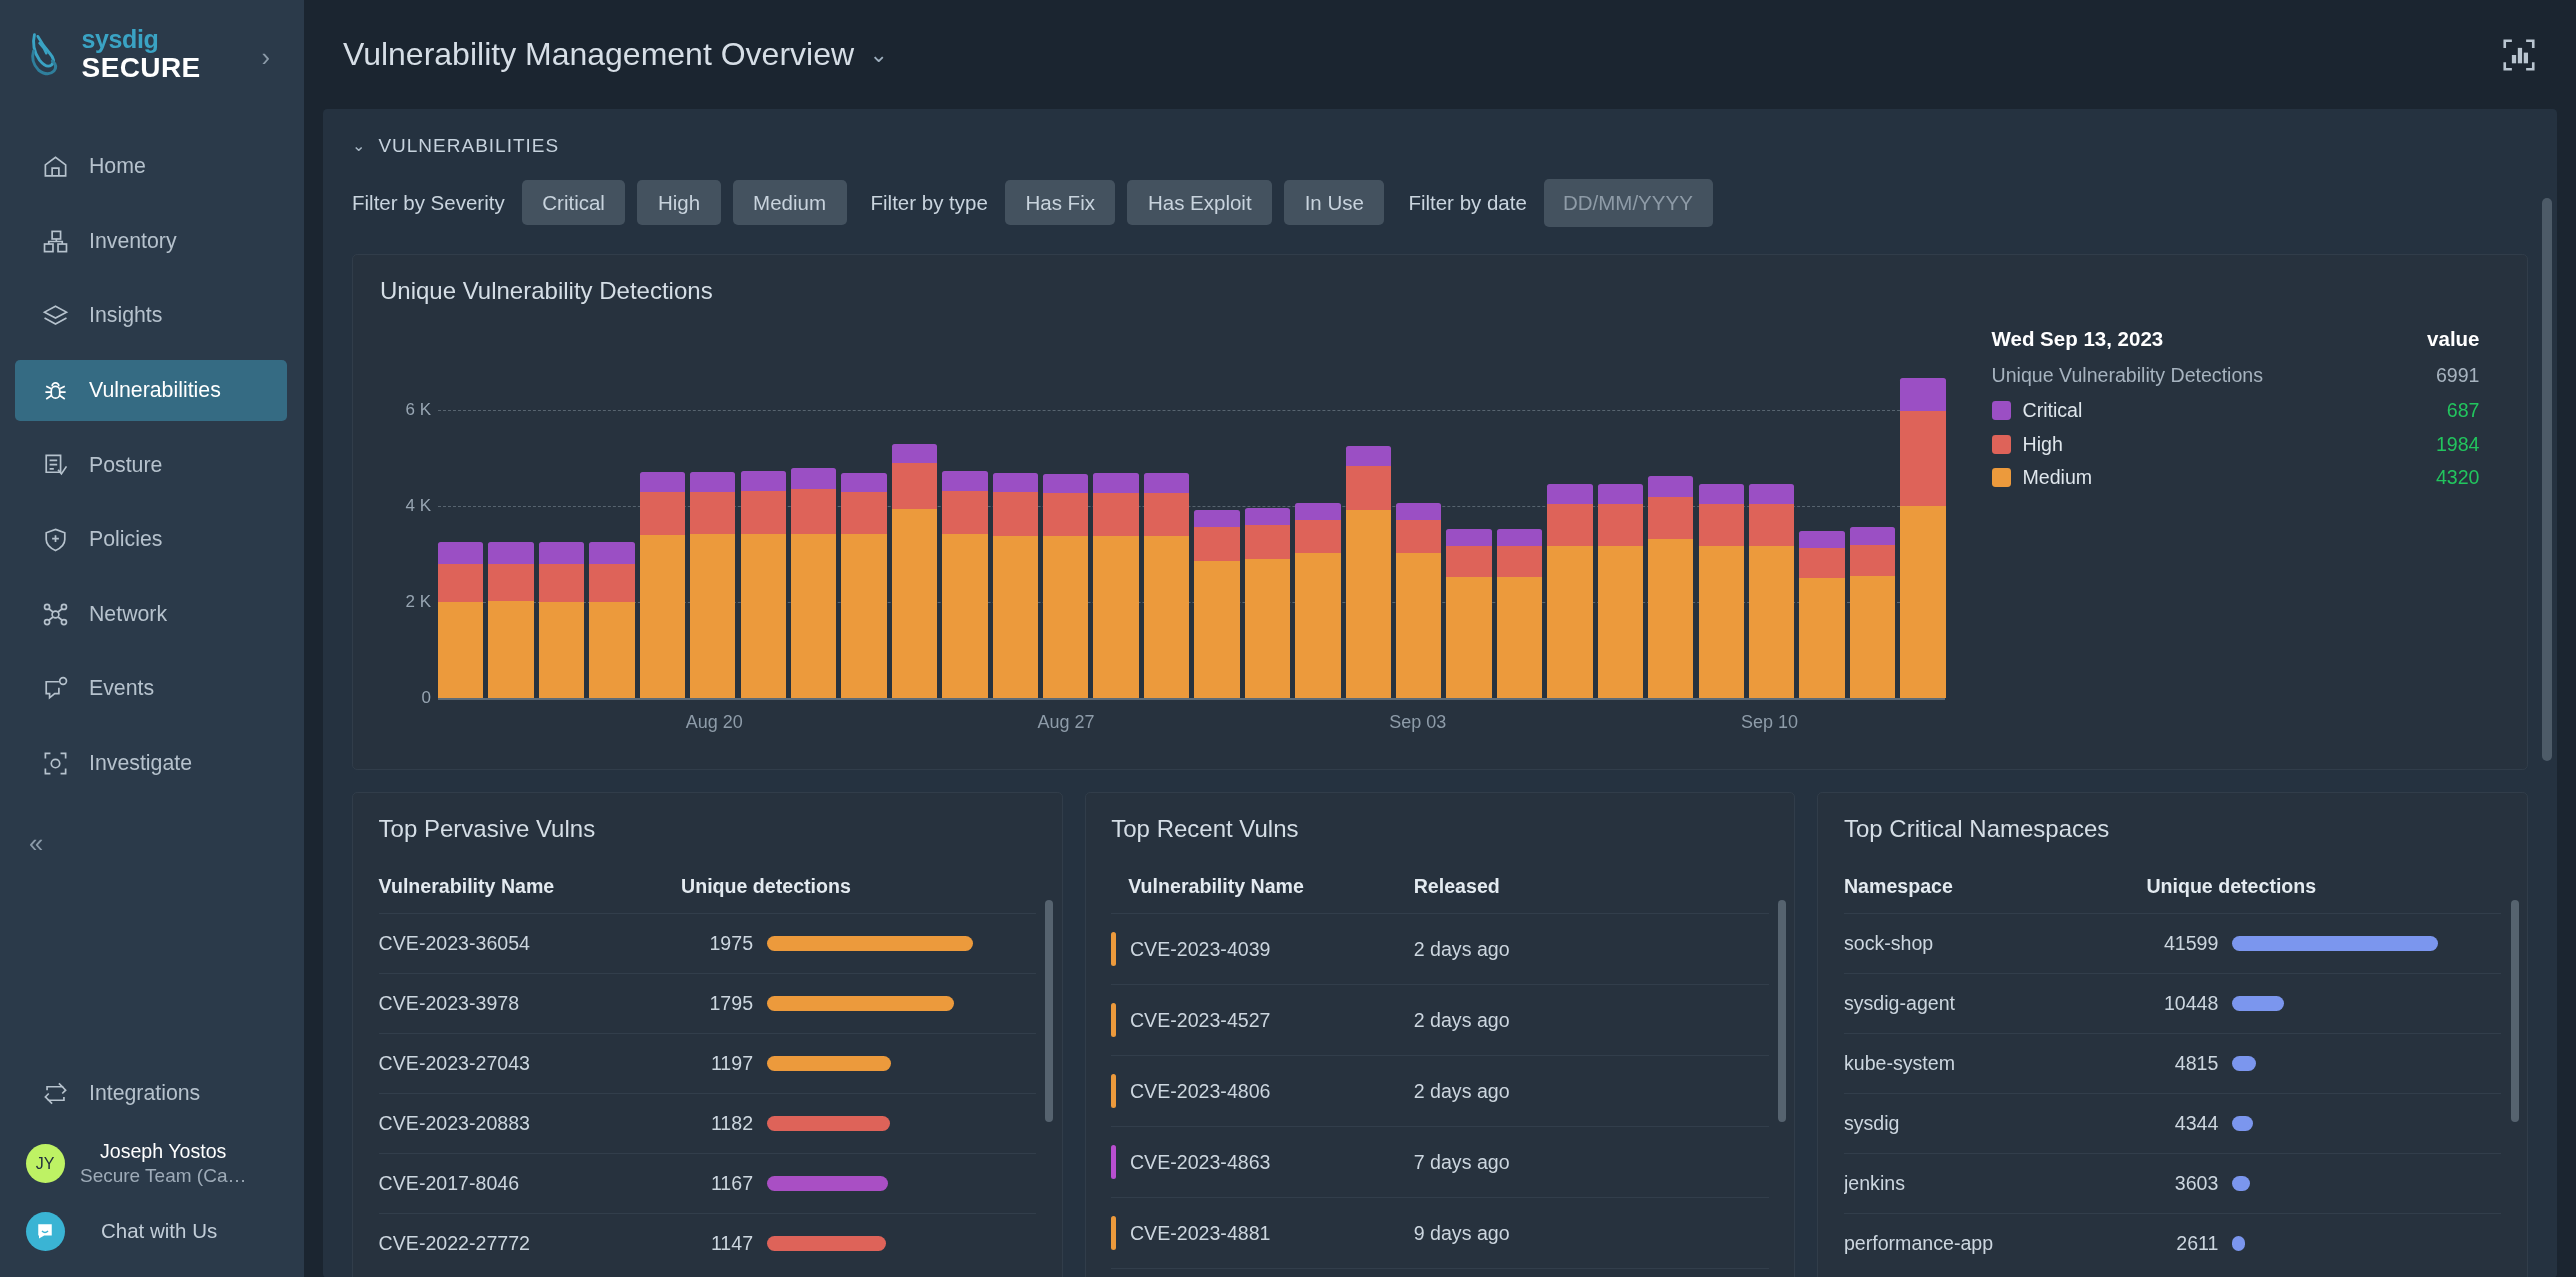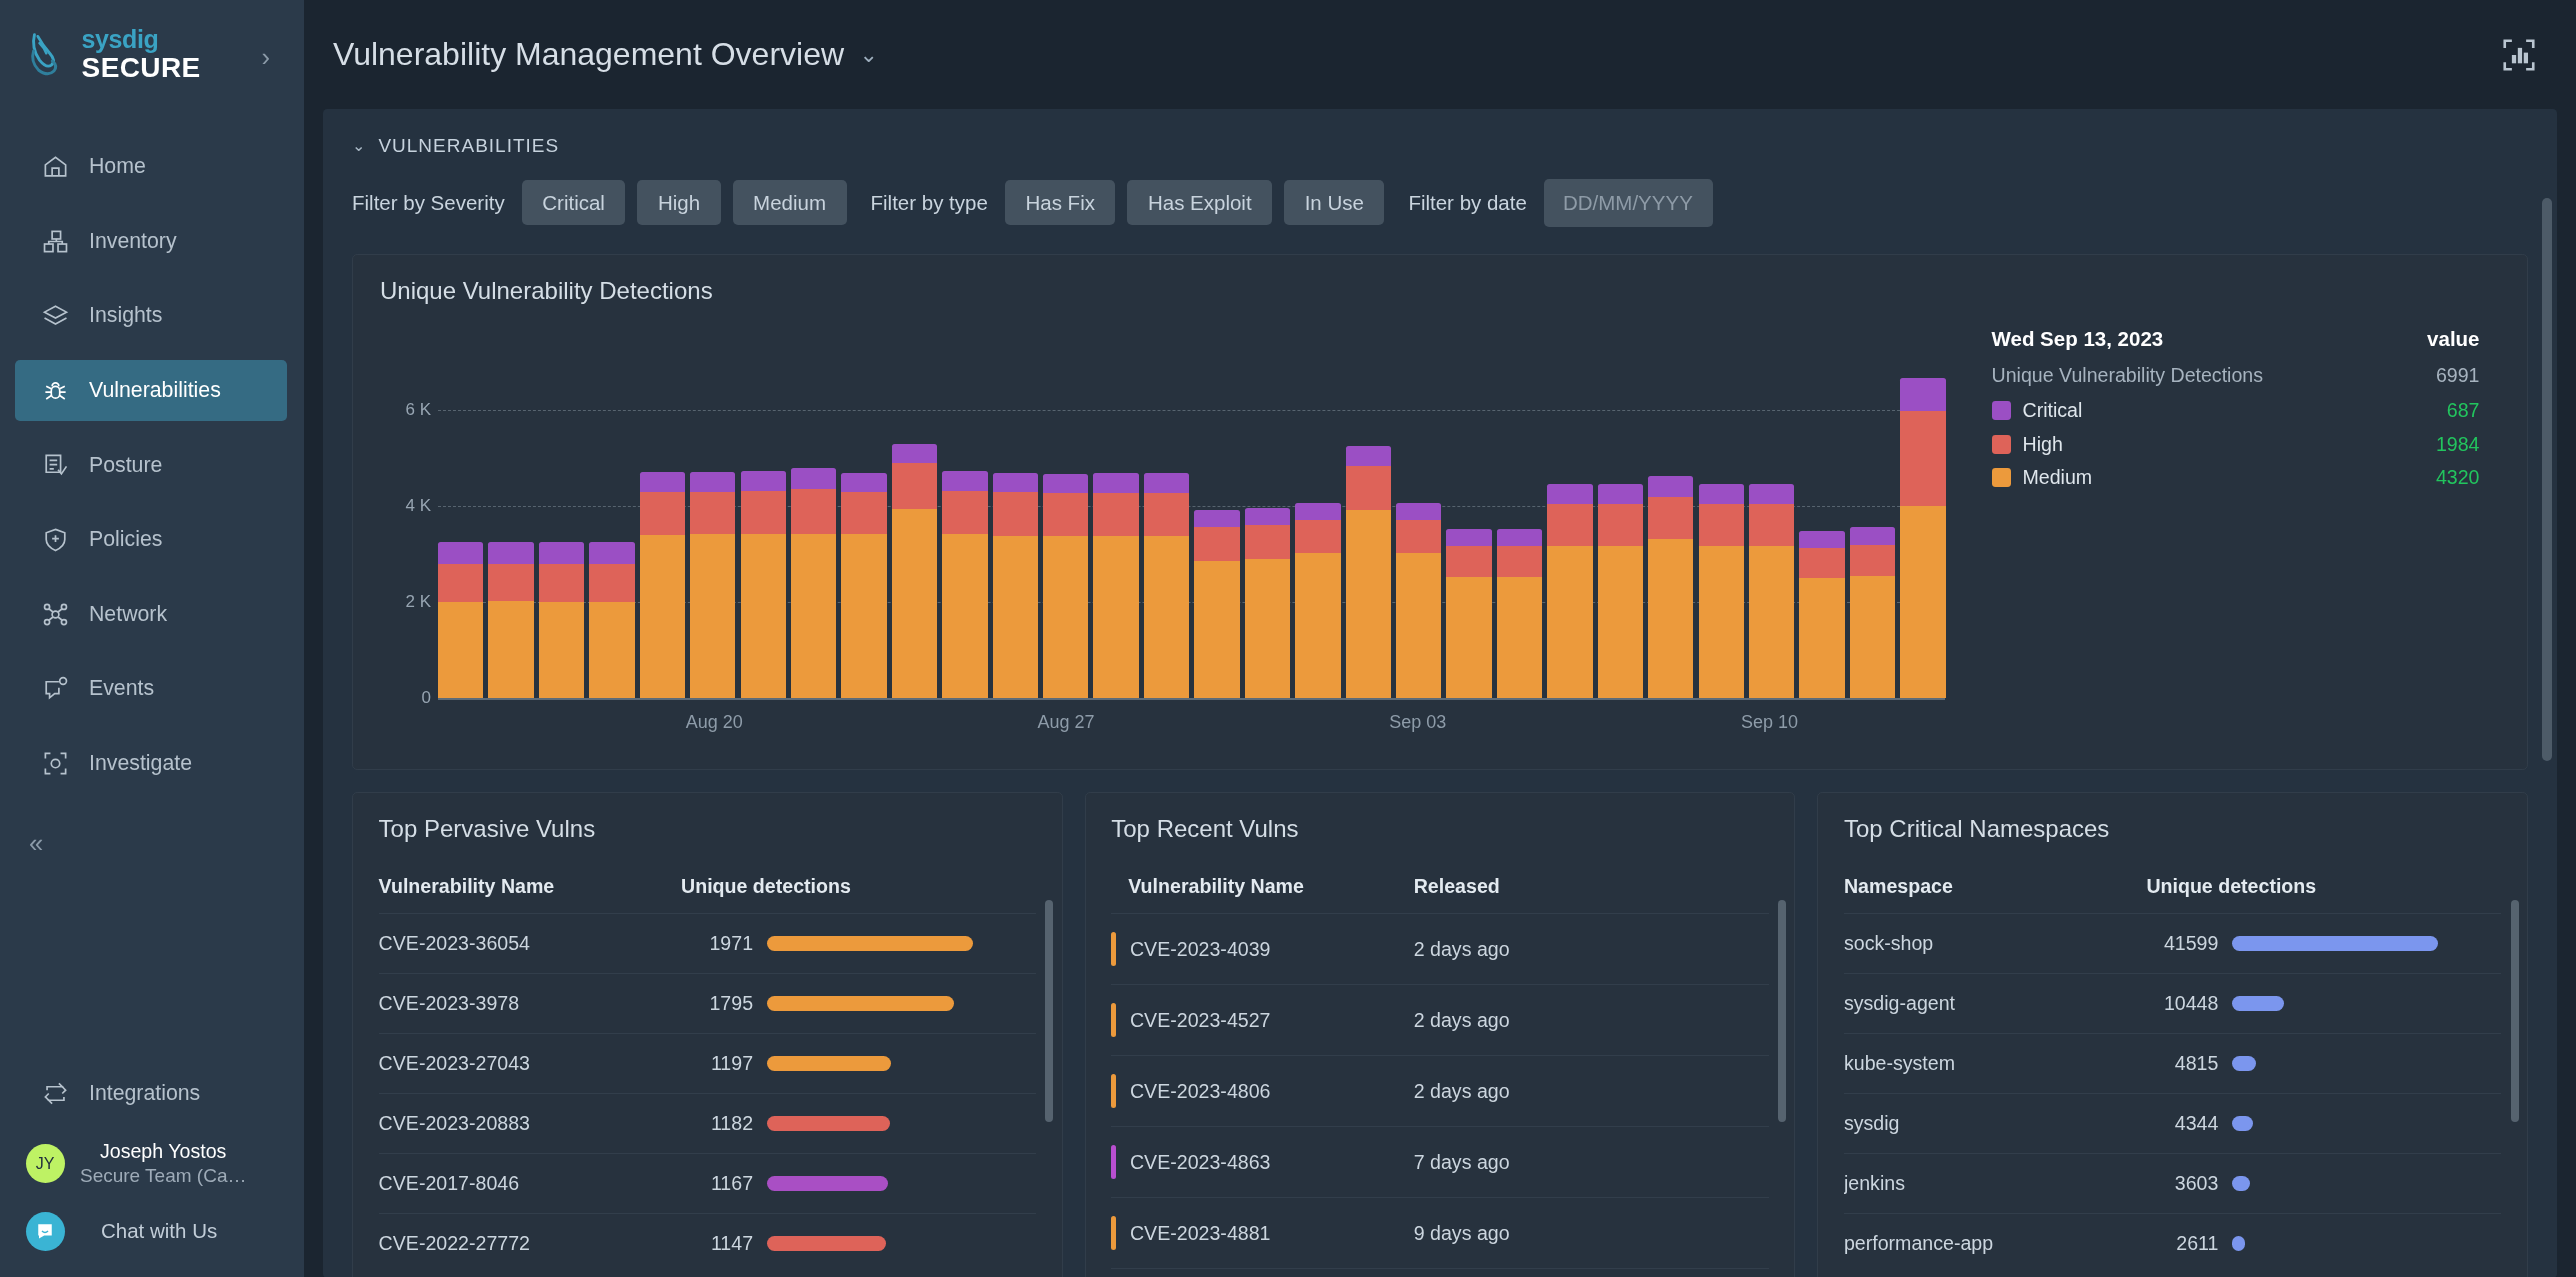--- a/index.html
+++ b/index.html
@@ -69,21 +69,21 @@
     width: 39px; height: 39px; border-radius: 50%;
     background: #3ab4d4; display: flex; align-items: center; justify-content: center;
     flex-shrink: 0;
   }
   .chat-label { color: #c2cdd8; font-size: 20.5px; margin-left: 21px; }
 
   
   .main { flex: 1; height: 1278px; display: flex; flex-direction: column; background: #1b2530; position: relative; overflow: hidden;}
   .topbar {
     height: 109px; display: flex; align-items: center;
-    padding: 0 38px 0 29px; flex-shrink: 0;
+    padding: 0 38px 0 39px; flex-shrink: 0;
   }
   .page-title { color: #d6dee6; font-size: 32px; font-weight: 400; }
   .title-caret { color: #9fb0bf; font-size: 22px; margin-left: 15.4px; cursor: pointer; }
   .topbar-spacer { flex: 1; }
   .frame-icon { width: 38px; height: 38px; cursor: pointer; }
 
   .content {
     flex: 1; margin: 0 19px 0 19px;
     background: #253240; border-radius: 4.3px;
     padding: 25.6px 29px 0 29px;
@@ -595,21 +595,21 @@
                 <tr>
                   <th style="width: 46%;">Vulnerability Name</th>
                   <th style="width: 54%;">Unique detections</th>
                 </tr>
               </thead>
               <tbody>
                 <tr>
                   <td>CVE-2023-36054</td>
                   <td>
                     <div class="cell-flex">
-                      <span class="num">1971</span>
+                      <span class="num">1975</span>
                       <span class="minibar" style="background: rgb(236, 154, 60); width: 58%;"></span>
                     </div>
                   </td>
                 </tr>
                 <tr>
                   <td>CVE-2023-3978</td>
                   <td>
                     <div class="cell-flex">
                       <span class="num">1795</span>
                       <span class="minibar" style="background: rgb(236, 154, 60); width: 52.634%;"></span>

